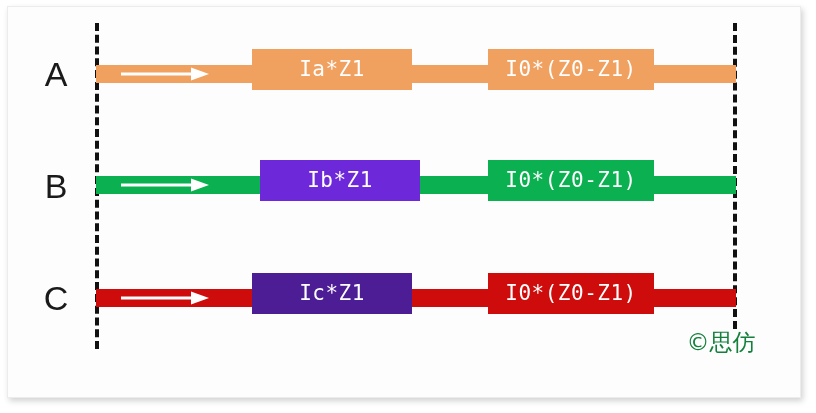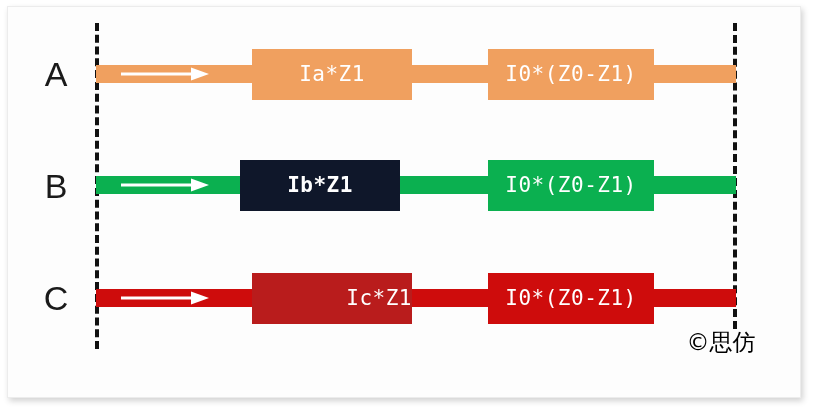--- a/index.html
+++ b/index.html
@@ -66,43 +66,43 @@
     width: 640px;
     height: 18px;
   }
   .bar-a { top: 58px;  background: #F0A05F; }
   .bar-b { top: 169px; background: #0BB050; }
   .bar-c { top: 282px; background: #CE0C0C; }
 
   
   .block {
     position: absolute;
-    height: 51px;
+    height: 41px;
     display: flex;
     align-items: center;
     justify-content: center;
     box-sizing: border-box;
   }
   .block-text {
     font-family: "DejaVu Sans Mono", "Liberation Mono", monospace;
     font-size: 21px;
     color: #ffffff;
     letter-spacing: 0.5px;
     line-height: 1;
     white-space: nowrap;
   }
 
   
   .blk-a1 { left: 244px; top: 42px;  width: 160px; background: #F0A05F; }
   .blk-a2 { left: 480px; top: 42px;  width: 166px; background: #F0A05F; }
   
-  .blk-b1 { left: 232px; top: 153px; width: 160px; background: #0f172a; font-weight: bold; }
+  .blk-b1 { left: 252px; top: 153px; width: 160px; background: #6d28d9; }
   .blk-b2 { left: 480px; top: 153px; width: 166px; background: #0BB050; }
   
-  .blk-c1 { left: 244px; top: 266px; width: 160px; background: #b91c1c; justify-content: flex-end; }
+  .blk-c1 { left: 244px; top: 266px; width: 160px; background: #4c1d95; }
   .blk-c2 { left: 480px; top: 266px; width: 166px; background: #CE0C0C; }
 
   
   .arrow {
     position: absolute;
     left: 113px;
     width: 88px;
     height: 14px;
   }
   .arrow-a { top: 60px; }
@@ -110,21 +110,21 @@
   .arrow-c { top: 284px; }
   .arrow svg { display: block; }
 
   
   .watermark {
     position: absolute;
     left: 648px;
     top: 320px;
     width: 130px;
     text-align: center;
-    color: #000000;
+    color: #15803d;
     font-family: "DejaVu Sans", sans-serif;
     font-size: 23px;
     line-height: 1.35;
     user-select: none;
   }
   .watermark div { white-space: nowrap; }
 </style>
 </head>
 <body>
 

